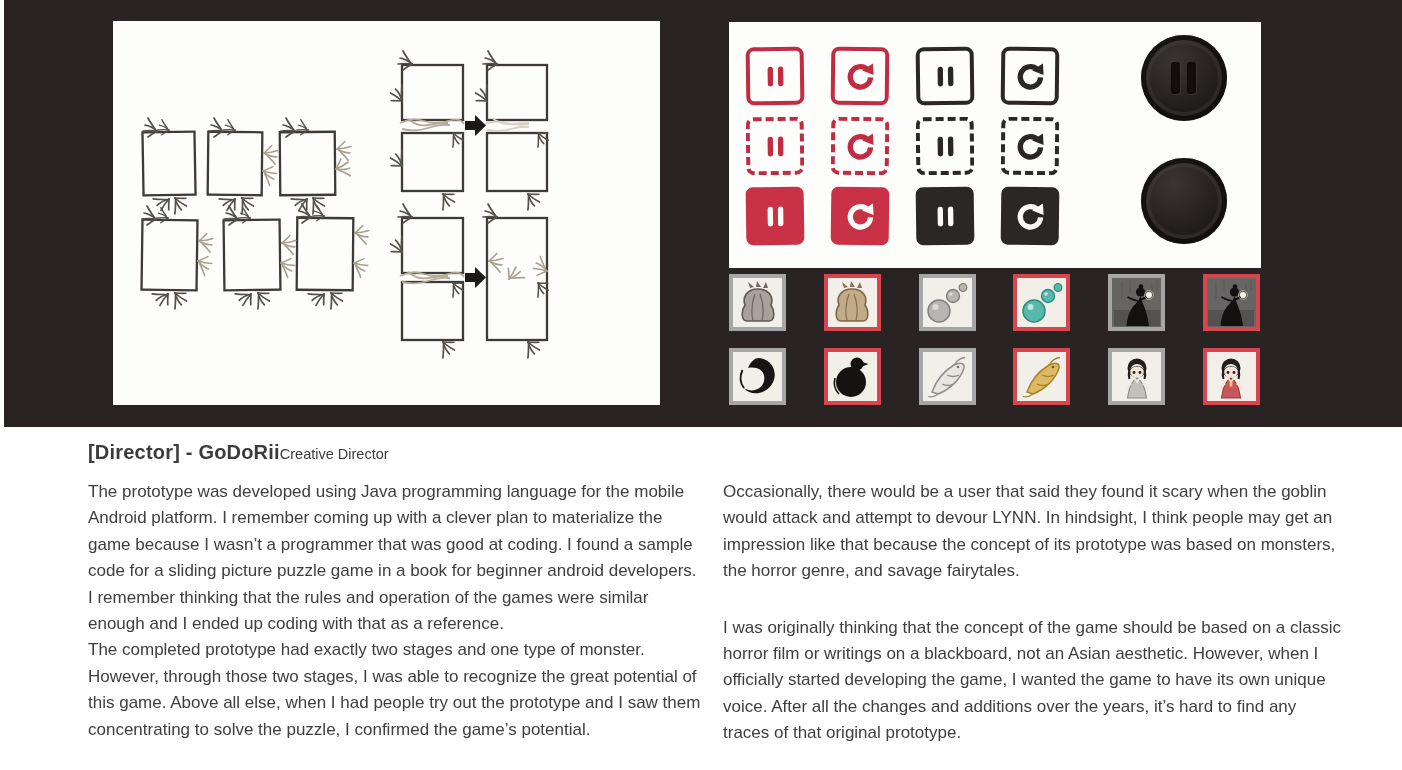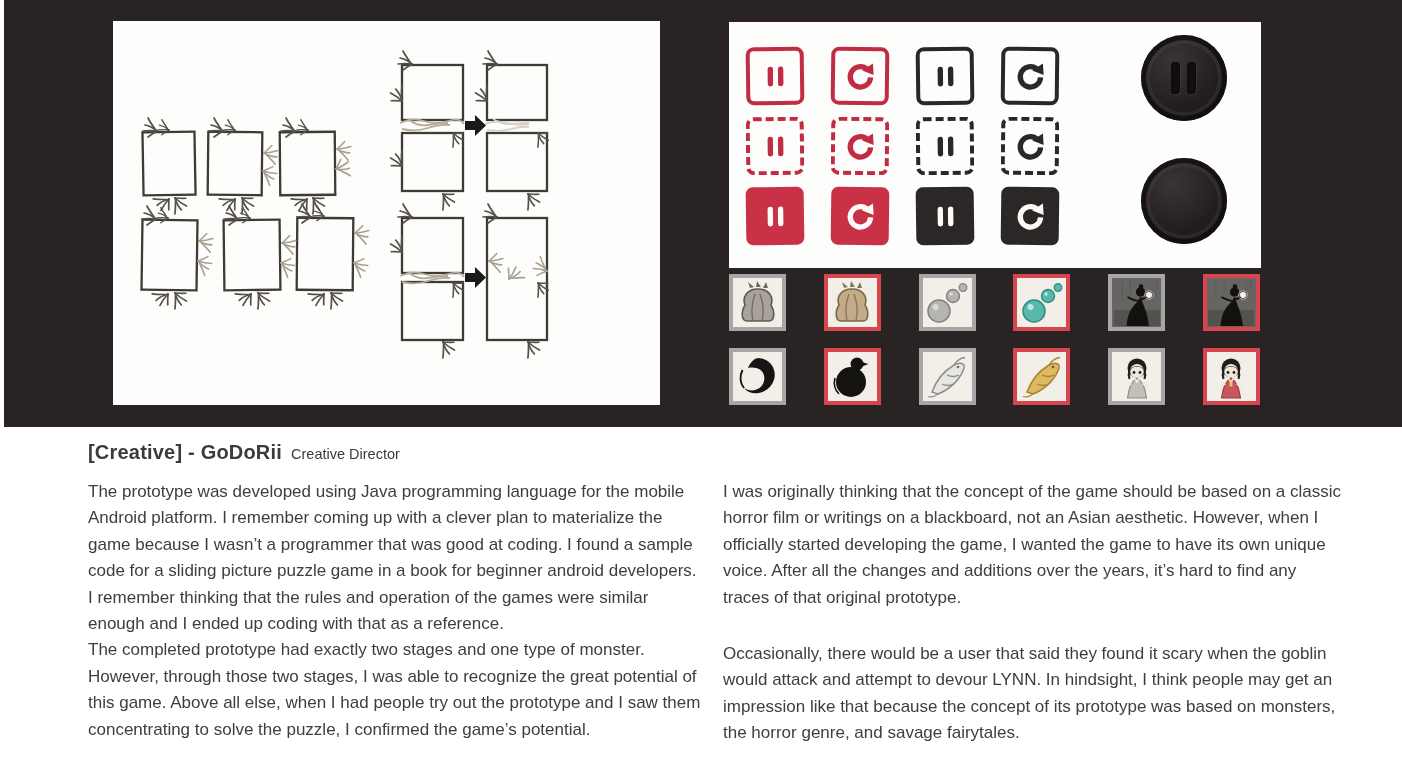--- a/index.html
+++ b/index.html
@@ -45,21 +45,21 @@
   .tiles-row.r1{top:274px;} .tiles-row.r2{top:348px;}
   .tile{width:57px;height:57px;box-sizing:border-box;border:4px solid #a6a6a6;
     background:#f2efe9;display:flex;align-items:center;justify-content:center;overflow:hidden;}
   .tile.red{border-color:#d7464f;}
   .tile.dark{background:#676563;}
   .tile svg{display:block;}
 
   
   .heading{position:absolute;left:88px;top:441px;color:#3c3b3b;white-space:nowrap;}
   .heading .title{font-size:20px;font-weight:bold;letter-spacing:.2px;}
-  .heading .subtitle{font-size:14.5px;margin-left:9px;}
+  .heading .subtitle{font-size:14.5px;}
   .col{position:absolute;top:479px;font-size:17px;line-height:26.4px;color:#3f3e3e;}
   .col p{margin:0;}
   .col-left{left:88px;width:618px;}
   .col-right{left:723px;width:622px;}
   .col-right p+p{margin-top:30px;}
 </style>
 </head>
 <body>
 
 <div class="hero">
@@ -375,24 +375,24 @@
         <path d="M23 24 C19 26 15 33 13.5 44 L32.5 44 C31 33 27 26 23 24 Z" fill="#c9565c" stroke="#9e3a41" stroke-width="1.2"></path>
         <path d="M17 29 C14 31 12.5 33 12 35.5 M29 29 C32 31 33.5 33 34 35.5" stroke="#f1e9dc" stroke-width="3" fill="none"></path>
         <path d="M20.5 24.5 L23 28 L25.5 24.5" stroke="#f1e9dc" stroke-width="1.4" fill="none"></path>
         <rect x="21.6" y="27.5" width="2.8" height="5" fill="#e4c76a"></rect>
       </svg>
     </div>
   </div>
 </div>
 
 <div class="heading">
-  <span class="title">[Creative] - GoDoRii</span><span class="subtitle">Creative Director</span>
+  <span class="title">[Director] - GoDoRii</span><span class="subtitle">Creative Director</span>
 </div>
 
 <div class="col col-left">
   <p>The prototype was developed using Java programming language for the mobile Android platform. I remember coming up with a clever plan to materialize the game because I wasn’t a programmer that was good at coding. I found a sample code for a sliding picture puzzle game in a book for beginner android developers. I remember thinking that the rules and operation of the games were similar enough and I ended up coding with that as a reference.</p>
   <p>The completed prototype had exactly two stages and one type of monster. However, through those two stages, I was able to recognize the great potential of this game. Above all else, when I had people try out the prototype and I saw them concentrating to solve the puzzle, I confirmed the game’s potential.</p>
 </div>
 
 <div class="col col-right">
+  <p>Occasionally, there would be a user that said they found it scary when the goblin would attack and attempt to devour LYNN. In hindsight, I think people may get an impression like that because the concept of its prototype was based on monsters, the horror genre, and savage fairytales.</p>
   <p>I was originally thinking that the concept of the game should be based on a classic horror film or writings on a blackboard, not an Asian aesthetic. However, when I officially started developing the game, I wanted the game to have its own unique voice. After all the changes and additions over the years, it’s hard to find any traces of that original prototype.</p>
-  <p>Occasionally, there would be a user that said they found it scary when the goblin would attack and attempt to devour LYNN. In hindsight, I think people may get an impression like that because the concept of its prototype was based on monsters, the horror genre, and savage fairytales.</p>
 </div>
 
 </body></html>

